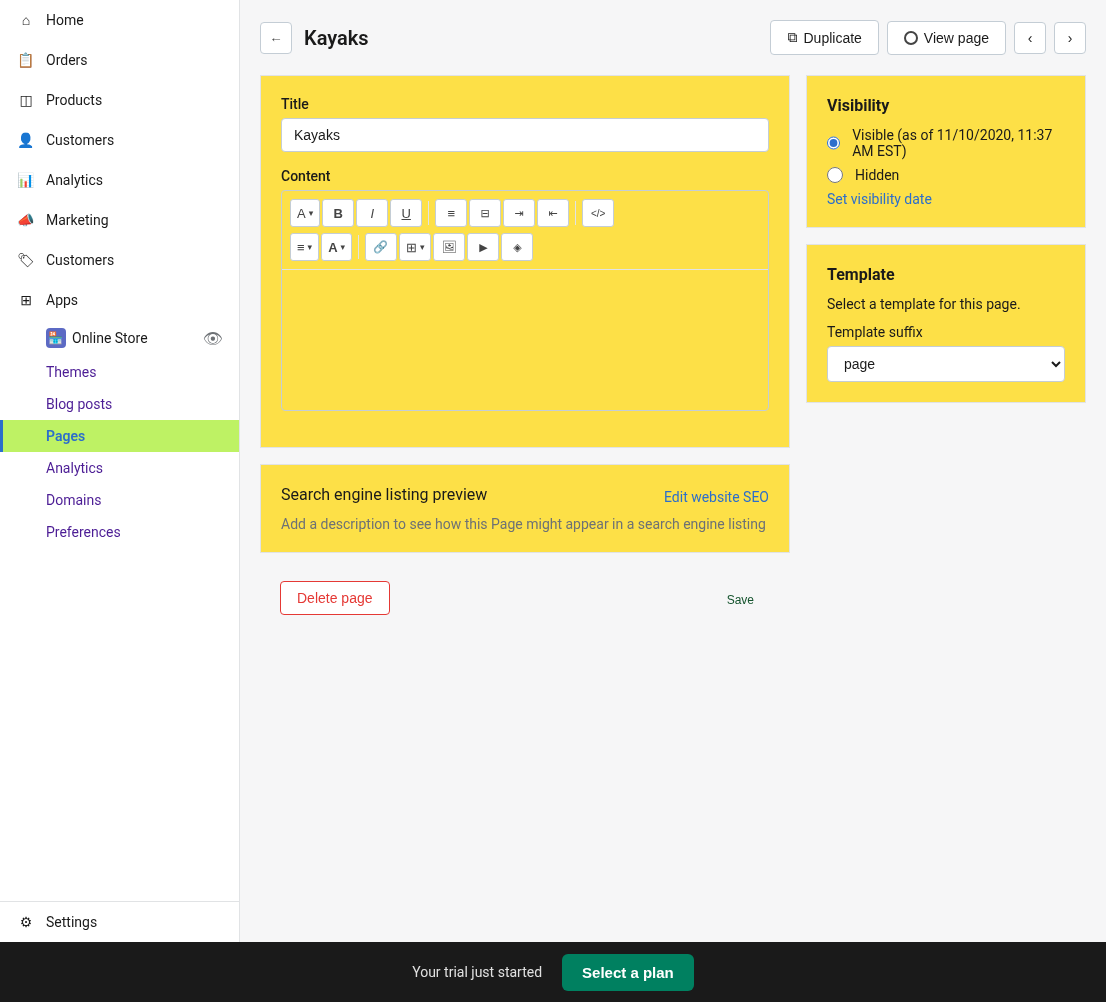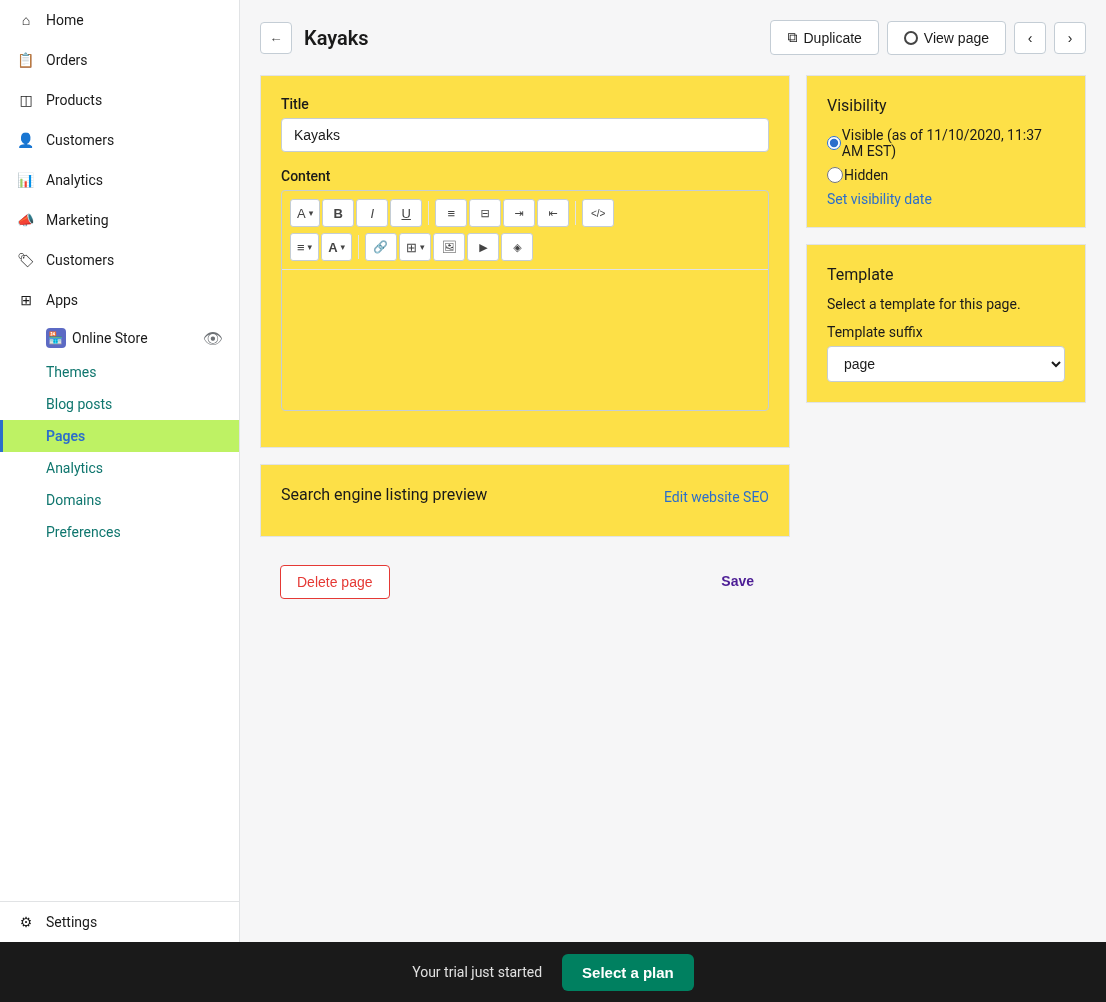--- a/index.html
+++ b/index.html
@@ -5,21 +5,21 @@
     * { box-sizing: border-box; margin: 0; padding: 0; }
     body { font-family: -apple-system, BlinkMacSystemFont, 'Segoe UI', Roboto, sans-serif; background: #f6f6f7; display: flex; flex-direction: column; height: 1002px; overflow: hidden; }
 
     .app-layout { display: flex; flex: 1; height: 942px; }
 
     
     .sidebar { width: 240px; background: #fff; border-right: 1px solid #e1e3e5; display: flex; flex-direction: column; padding: 0; overflow-y: auto; }
     .sidebar-item { display: flex; align-items: center; gap: 10px; padding: 10px 16px; cursor: pointer; color: #1a1a1a; font-size: 14px; text-decoration: none; }
     .sidebar-item .icon { width: 20px; height: 20px; display: flex; align-items: center; justify-content: center; flex-shrink: 0; }
     .sidebar-section-title { font-size: 12px; font-weight: 600; color: #6d7175; padding: 8px 16px 4px; letter-spacing: 0.05em; display: flex; align-items: center; justify-content: space-between; }
-    .sidebar-sub-item { padding: 8px 16px 8px 46px; font-size: 14px; color: #0f766e; cursor: pointer; display: block; }
+    .sidebar-sub-item { padding: 8px 16px 8px 46px; font-size: 14px; color: #4c1d95; cursor: pointer; display: block; }
     .sidebar-sub-item.active { background: #bef264; font-weight: 600; color: #2c6ecb; border-left: 3px solid #2c6ecb; padding-left: 43px; }
     .sidebar-store-row { display: flex; align-items: center; justify-content: space-between; padding: 8px 16px 8px 46px; }
     .sidebar-store-label { font-size: 14px; color: #1a1a1a; cursor: pointer; display: flex; align-items: center; gap: 6px; }
     .sidebar-store-eye { color: #6d7175; cursor: pointer; }
     .sidebar-bottom { margin-top: auto; border-top: 1px solid #e1e3e5; }
 
     
     .main { flex: 1; overflow-y: auto; padding: 20px; background: #f6f6f7; }
     .page-header { display: flex; align-items: center; justify-content: space-between; margin-bottom: 20px; }
     .page-header-left { display: flex; align-items: center; gap: 12px; }
@@ -48,33 +48,33 @@
     .editor-container { border: 1px solid #c4cdd5; border-radius: 4px; }
     .editor-toolbar-wrapper { padding: 8px; border-bottom: 1px solid #e1e3e5; display: flex; gap: 2px; flex-wrap: wrap; align-items: center; }
     .editor-content-area { min-height: 140px; padding: 8px; }
 
     
     .seo-title { font-size: 16px; font-weight: 400; color: #1a1a1a; margin-bottom: 4px; }
     .seo-link { color: #2c6ecb; font-size: 14px; cursor: pointer; text-decoration: none; }
     .seo-desc { font-size: 14px; color: #6d7175; margin-top: 8px; }
 
     
-    .card-title { font-size: 16px; font-weight: 400; color: #1a1a1a; margin-bottom: 12px; }
+    .card-title { font-size: 16px; font-weight: 700; color: #1a1a1a; margin-bottom: 12px; }
     .radio-group { display: flex; flex-direction: column; gap: 8px; }
-    .radio-item { display: flex; align-items: center; gap: 1px; font-size: 14px; color: #1a1a1a; }
+    .radio-item { display: flex; align-items: center; gap: 12px; font-size: 14px; color: #1a1a1a; }
     .radio-input { width: 16px; height: 16px; accent-color: #2c6ecb; }
     .visibility-link { color: #2c6ecb; font-size: 14px; cursor: pointer; text-decoration: none; margin-top: 8px; display: block; }
 
     
     .template-desc { font-size: 14px; color: #1a1a1a; margin-bottom: 12px; }
     .template-label { font-size: 14px; font-weight: 400; color: #1a1a1a; margin-bottom: 6px; }
     .template-select { width: 100%; border: 1px solid #c4cdd5; border-radius: 4px; padding: 8px 12px; font-size: 14px; color: #1a1a1a; background: #fff; appearance: auto; }
 
     
-    .footer-actions { display: flex; align-items: flex-start; justify-content: space-between; padding: 12px 20px; margin-top: 8px; }
+    .footer-actions { display: flex; align-items: flex-end; justify-content: space-between; padding: 12px 20px; margin-top: 8px; }
 
     
     .trial-bar { background: #1a1a1a; color: #fff; display: flex; align-items: center; justify-content: center; gap: 20px; padding: 14px 20px; height: 60px; flex-shrink: 0; }
     .trial-text { font-size: 14px; color: #e0e0e0; }
     .select-plan-btn { background: #008060; border: none; color: #fff; padding: 10px 20px; border-radius: 6px; font-size: 15px; font-weight: 600; cursor: pointer; }
     .icon-plus::before { content: '+'; font-weight: bold; }
   </style>
 </head>
 <body>
 
@@ -248,27 +248,28 @@
               <div class="editor-content-area" contenteditable="true" style=""></div>
             </div>
           </div>
         </div>
 
         <div class="card">
           <div style="display:flex;align-items:center;justify-content:space-between;margin-bottom:8px;">
             <div class="seo-title">Search engine listing preview</div>
             <a class="seo-link">Edit website SEO</a>
           </div>
+          <p class="seo-desc">Add a description to see how this Page might appear in a search engine listing</p>
         </div>
 
         <div class="footer-actions">
           <button class="btn btn-danger-outline">
             <span>Delete page</span>
           </button>
-          <button class="btn btn-disabled" style="background:transparent;border:none;color:#4c1d95;font-size:14px;cursor:default;font-weight:bold;">
+          <button class="btn btn-disabled" style="background:transparent;border:none;color:#14532d;font-size:12px;cursor:default;">
             <span>Save</span>
           </button>
         </div>
       </div>
 
       <div class="content-sidebar">
 
         <div class="card">
           <div class="card-title">Visibility</div>
           <div class="radio-group">

